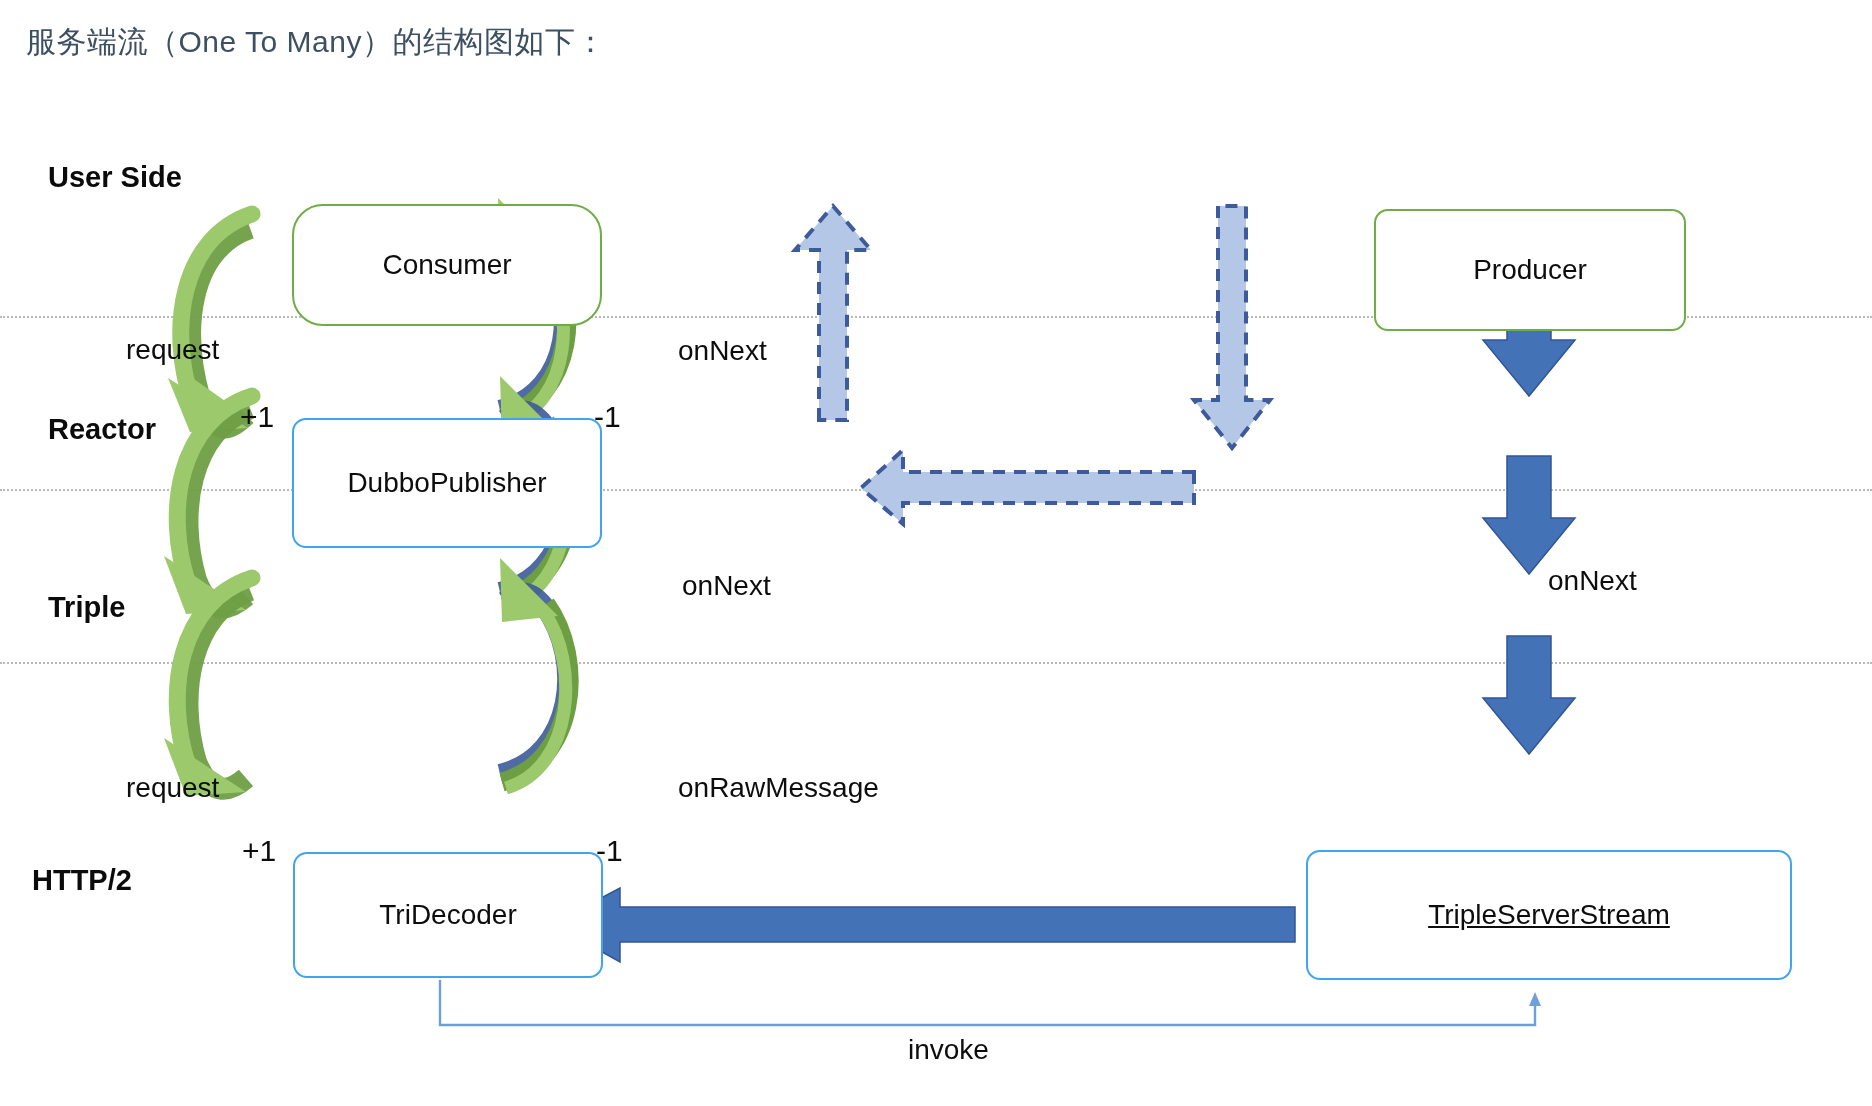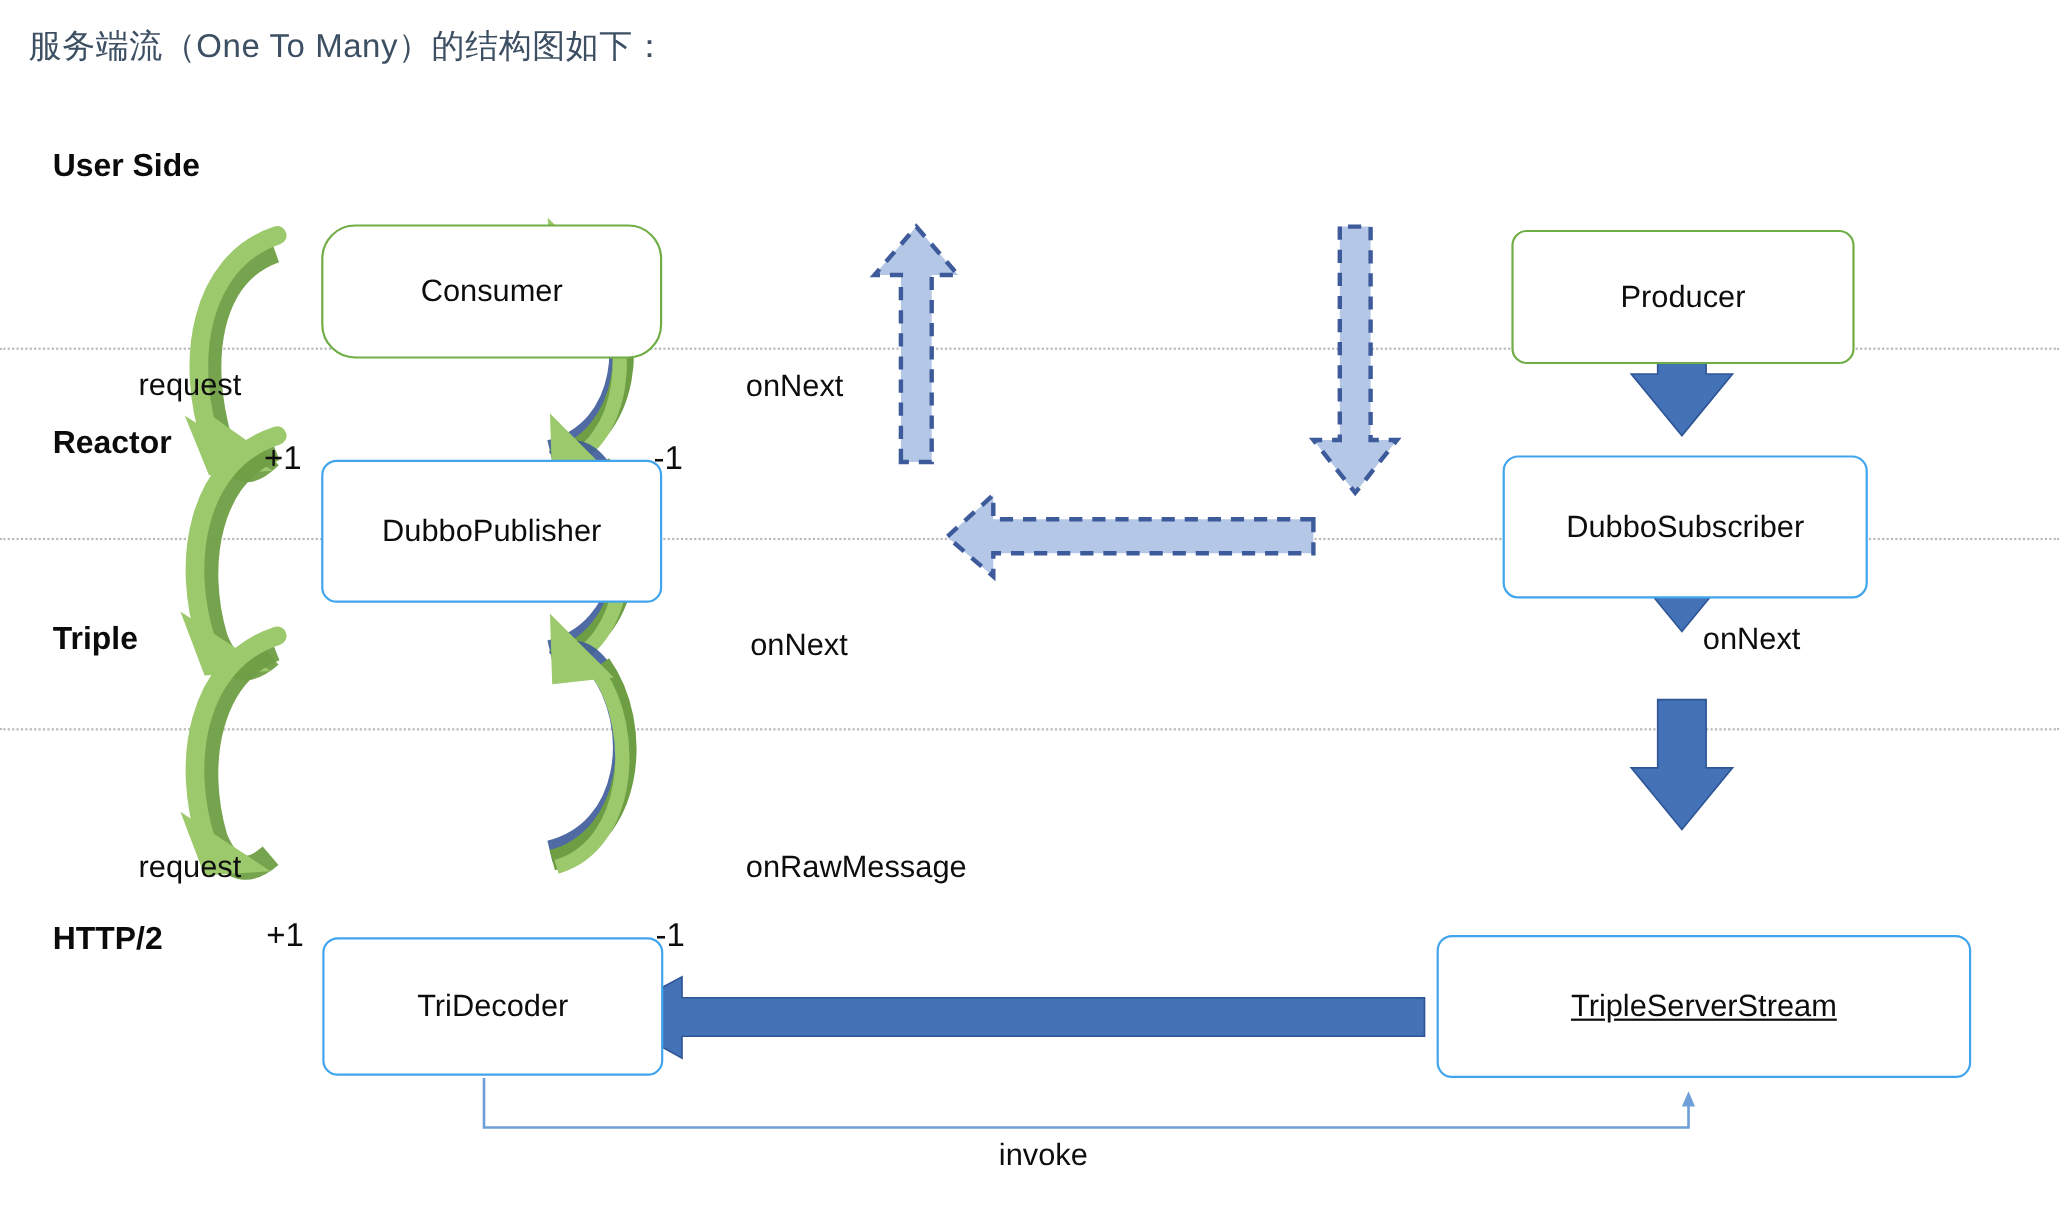--- a/index.html
+++ b/index.html
@@ -8,21 +8,21 @@
   #stage{position:absolute;left:0;top:0;width:1872px;height:1048px;}
 
   
   .title{
     position:absolute;left:26px;top:22px;
     font-size:30px;color:#3d4f63;letter-spacing:.5px;white-space:nowrap;
   }
 
   
   .layer-label{
-    position:absolute;font-weight:bold;font-size:29px;color:#0b0b0b;white-space:nowrap;
+    position:absolute;font-weight:bold;font-size:29px;color:#0b0b0b;white-space:nowrap;margin-top:26px;
   }
 
   
   .lane-line{
     position:absolute;left:0;width:1872px;height:0;
     border-top:2px dotted #b9b9b9;
   }
 
   
   .node{
@@ -54,21 +54,21 @@
 
   <div class="title">服务端流（One To Many）的结构图如下：</div>
 
   <div class="lane-line" style="top:316px;"></div>
   <div class="lane-line" style="top:489px;"></div>
   <div class="lane-line" style="top:662px;"></div>
 
   <div class="layer-label" style="left:48px;top:135px;">User Side</div>
   <div class="layer-label" style="left:48px;top:387px;">Reactor</div>
   <div class="layer-label" style="left:48px;top:565px;">Triple</div>
-  <div class="layer-label" style="left:48px;top:838px;">HTTP/2</div>
+  <div class="layer-label" style="left:32px;top:838px;">HTTP/2</div>
 
   <svg class="overlay under" viewBox="0 0 1872 1106">
 
     <g>
       <path d="M250,228 C188,250 180,330 200,400 C215,440 232,428 246,415" fill="none" stroke="#6e9e44" stroke-width="22" stroke-linecap="butt" opacity="0.95"></path>
       <path d="M252,214 C180,238 168,330 192,402" fill="none" stroke="#9cc96b" stroke-width="17" stroke-linecap="round"></path>
       <path d="M168,378 L248,428 L190,432 Z" fill="#9cc96b"></path>
       <path d="M184,372 L252,420 L198,424 Z" fill="#9cc96b"></path>
     </g>
 
@@ -147,23 +147,20 @@
 
 
   <div class="node blue" style="left:293px;top:852px;width:310px;height:126px;">
     <span>TriDecoder</span>
   </div>
 
   <div class="node green" style="left:1374px;top:209px;width:312px;height:122px;">
     <span>Producer</span>
   </div>
 
-  <div class="node blue" style="left:1366px;top:414px;width:332px;height:130px;">
-    <span>DubboSubscriber</span>
-  </div>
 
 
   <div class="node blue" style="left:1306px;top:850px;width:486px;height:130px;text-decoration:underline;">
     <span>TripleServerStream</span>
   </div>
 
   <div class="edge-label" style="left:126px;top:334px;">request</div>
   <div class="edge-num" style="left:240px;top:400px;">+1</div>
   <div class="edge-num" style="left:594px;top:400px;">-1</div>
   <div class="edge-label" style="left:678px;top:335px;">onNext</div>

